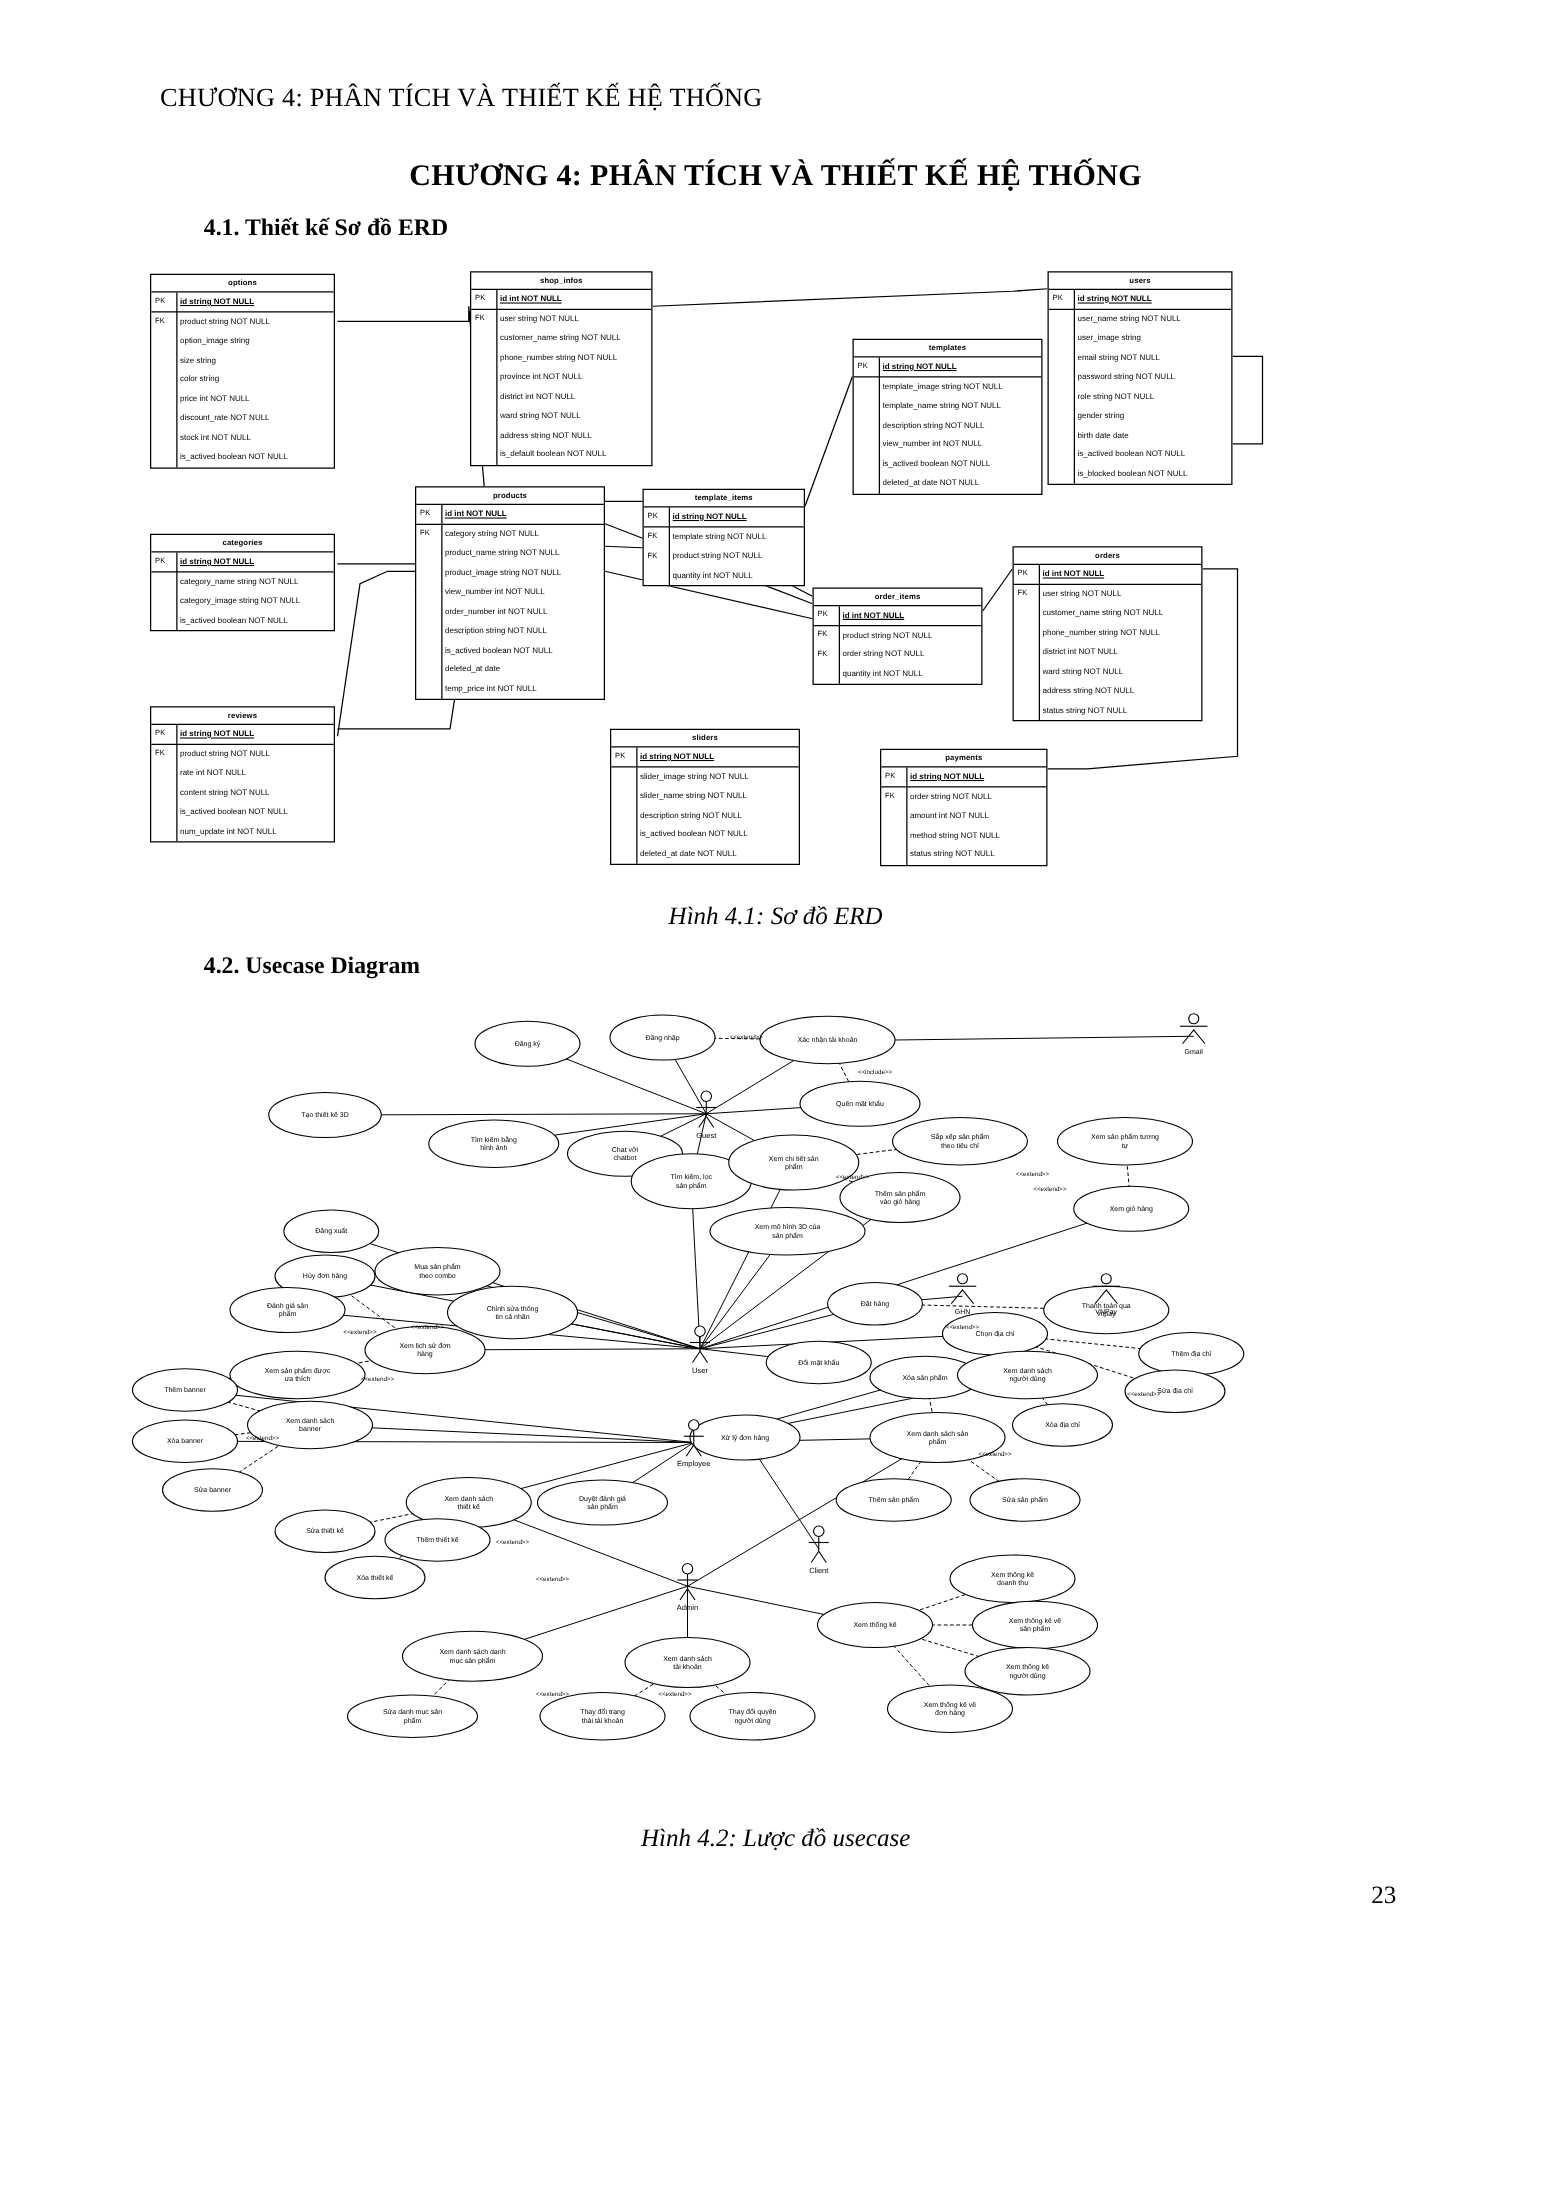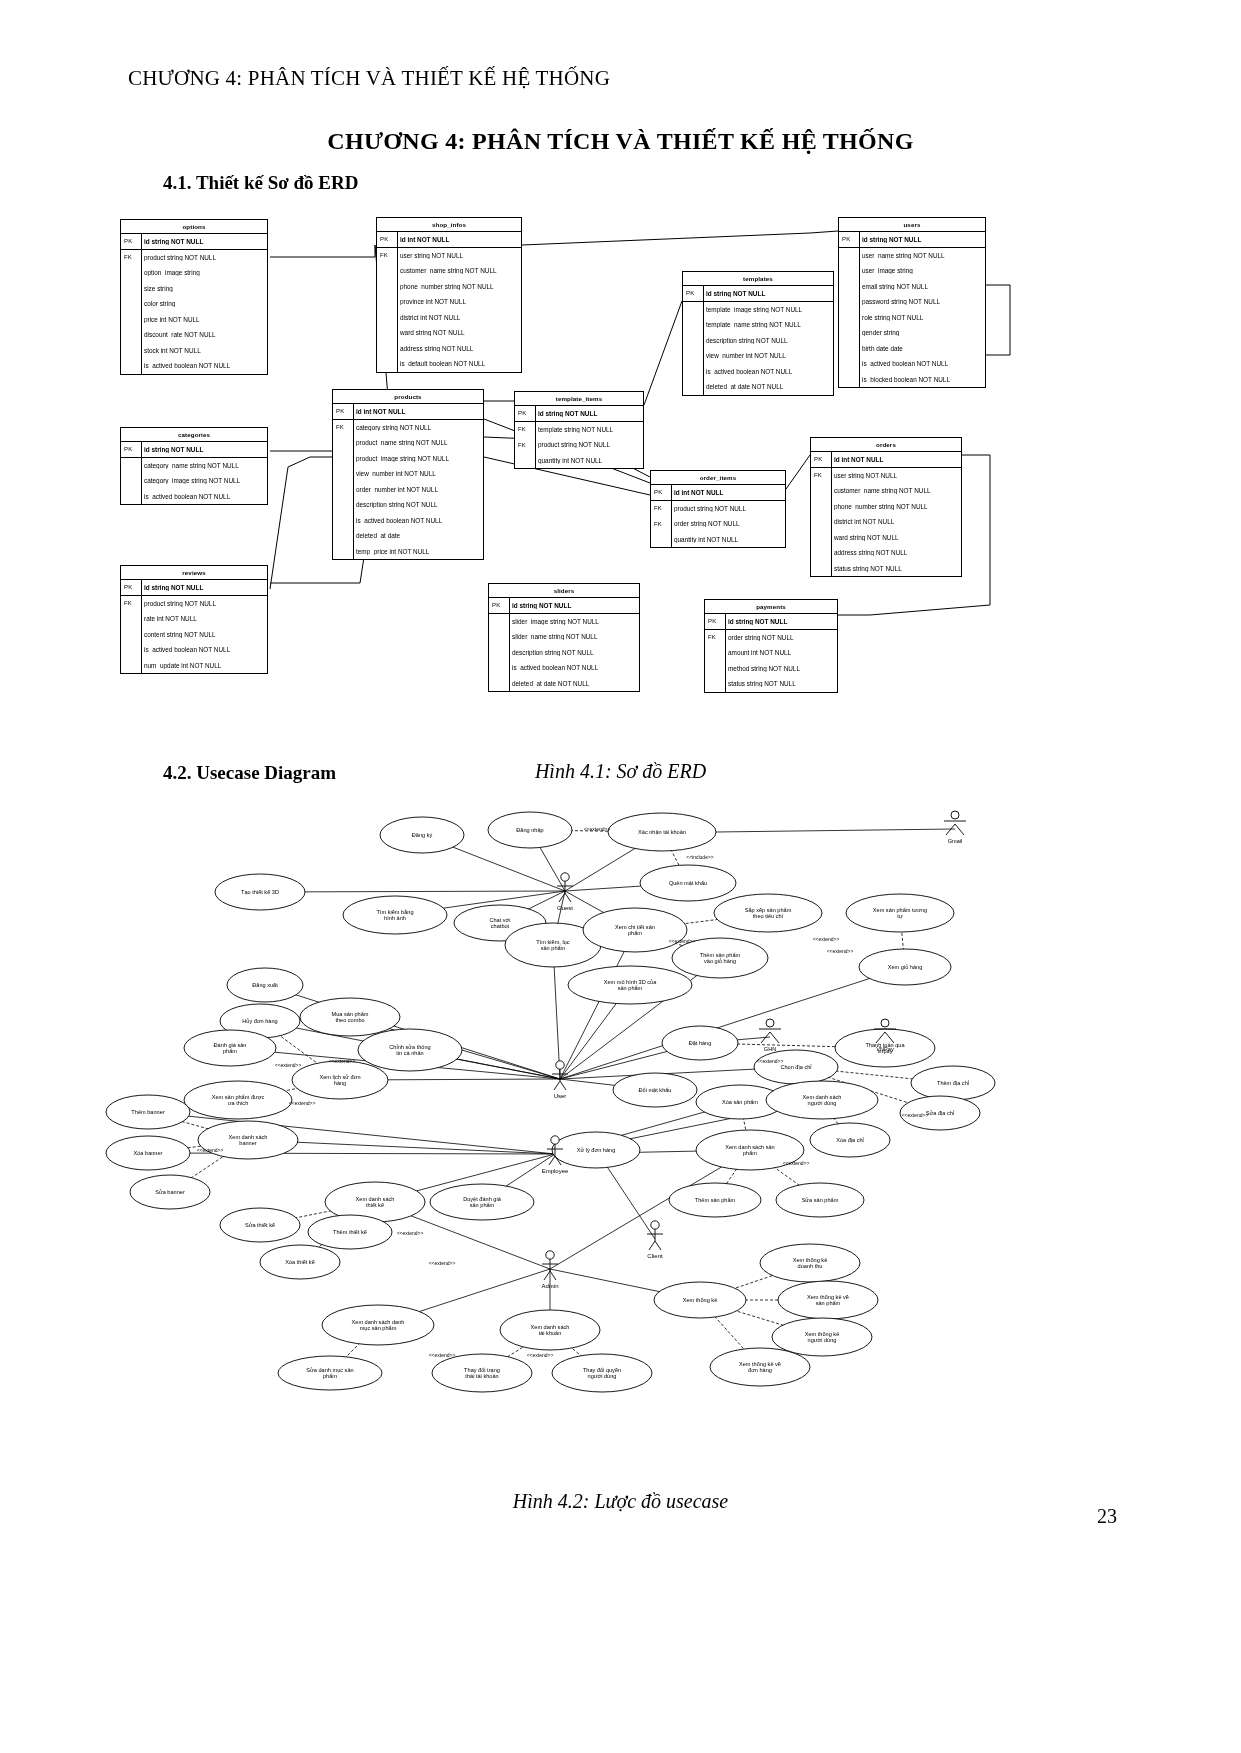--- a/index.html
+++ b/index.html
@@ -5,22 +5,22 @@
   html,body{margin:0;padding:0;background:#fff;}
   body{width:1241px;height:1753px;position:relative;font-family:"Liberation Serif",serif;color:#000;overflow:hidden;}
   .page{position:absolute;inset:0;}
 
   .running-head{position:absolute;left:128px;top:66px;font-size:21px;letter-spacing:.2px;white-space:nowrap;}
   .chapter-title{position:absolute;left:0;right:0;top:128px;text-align:center;font-weight:bold;font-size:24px;letter-spacing:.3px;}
   .sec-heading{position:absolute;left:124px;font-weight:bold;font-size:19px;font-family:"Liberation Serif",serif;margin-left:39px;}
   #sec41{top:172px;}
   #sec42{top:762px;}
   .caption{position:absolute;left:0;right:0;text-align:center;font-style:italic;font-size:20px;}
-  #cap1{top:760px;}
-  #cap2{top:1490px;}
+  #cap1{top:722px;}
+  #cap2{top:1460px;}
   .pagenum{position:absolute;right:124px;top:1480px;font-size:20px;margin-top:25px;}
 
   
   .erd{position:absolute;left:110px;top:205px;width:1000px;height:505px;}
   .erd svg{position:absolute;left:0;top:0;overflow:visible;}
   .tbl{position:absolute;border:1.1px solid #000;background:#fff;box-sizing:border-box;}
   .tbl .tname{text-align:center;font-family:"Liberation Sans",sans-serif;font-size:6.2px;font-weight:600;
       padding:3px 0 3px;border-bottom:1.1px solid #000;letter-spacing:.1px;}
   .tbl .row{display:flex;align-items:center;font-family:"Liberation Sans",sans-serif;font-size:6.4px;
       height:15.5px;padding-left:3px;box-sizing:border-box;}

